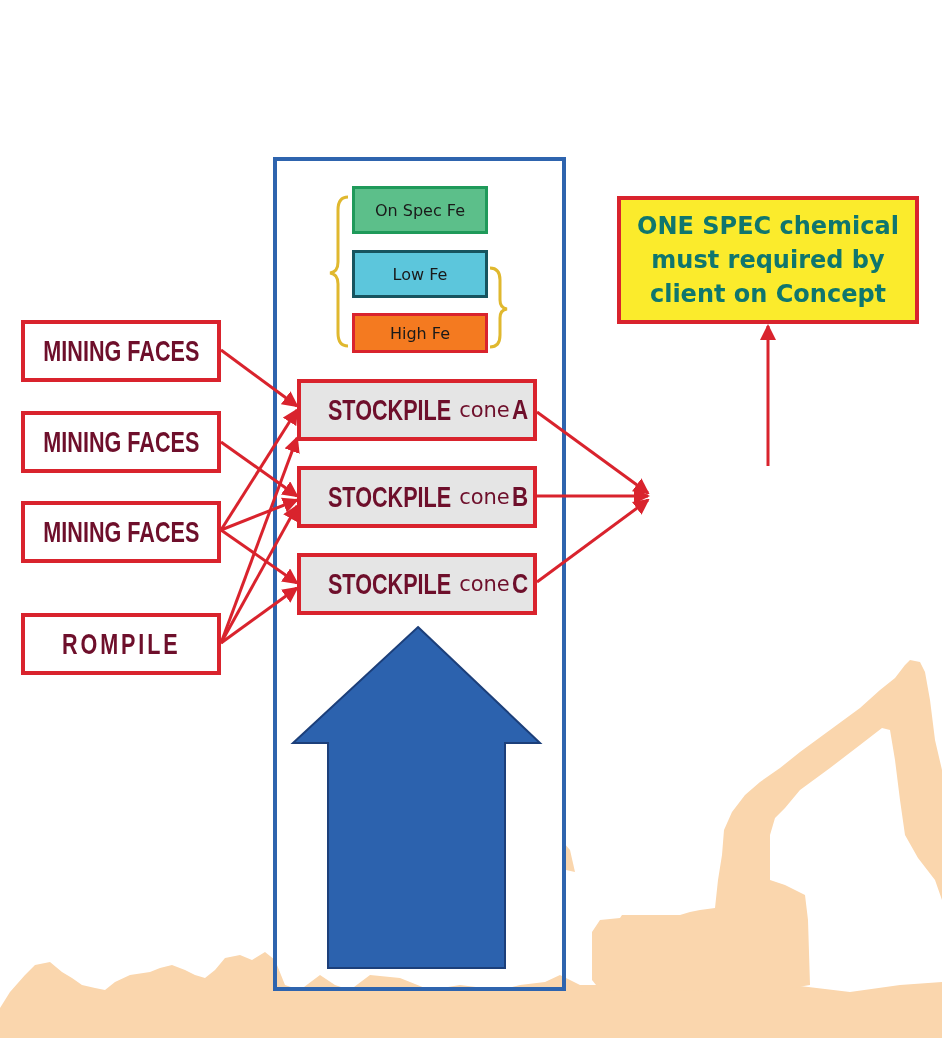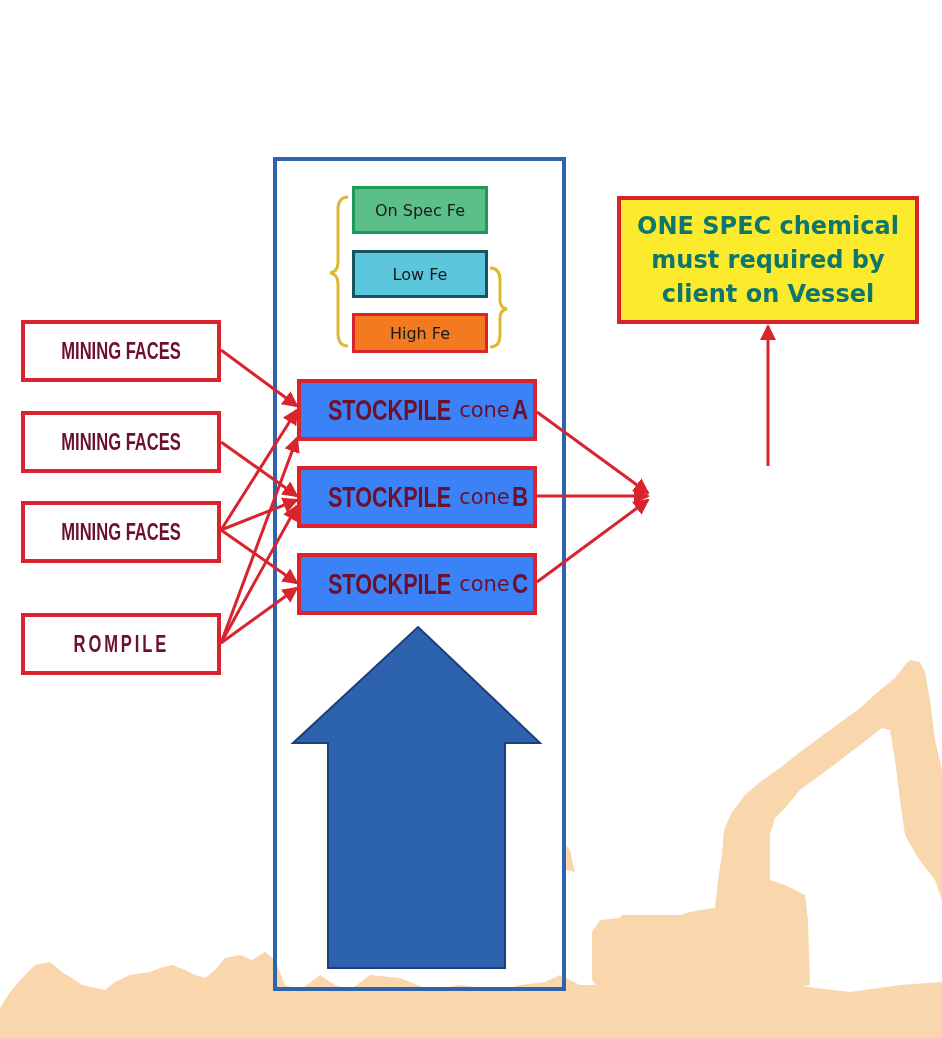--- a/index.html
+++ b/index.html
@@ -28,31 +28,31 @@
       display: flex; align-items: center; justify-content: center;
       text-align: center;
       white-space: nowrap;
     }
     .source-box {
       border: 4px solid #d9232d;
       background: #fff;
       color: #6e0f2b;
       font-family: "Liberation Sans", sans-serif;
       font-weight: bold;
-      font-size: 23px;
+      font-size: 30px;
       transform-origin: center;
       letter-spacing: 0px;
     }
     .source-box span.cond {
       display: inline-block;
       transform: scaleX(0.72);
     }
     .stock-box {
       border: 4px solid #d9232d;
-      background: #3b82f6;
+      background: #e5e5e5;
       color: #6e0f2b;
     }
     .stock-box .sp {
       font-family: "Liberation Sans", sans-serif;
       font-weight: bold; font-size: 30px;
       display: inline-block; transform: scaleX(0.72);
       margin-right: -22px;
     }
     .stock-box .cone {
       font-family: "DejaVu Sans", sans-serif;
@@ -190,16 +190,16 @@
   <div class="box stock-box" style="left:297px;top:553px;width:240px;height:62px;">
     <span class="sp">STOCKPILE</span>
     <span class="cone">cone</span>
     <span class="letter">C</span>
   </div>
 
 
   <div class="box spec-box" style="left:617px;top:196px;width:302px;height:128px;">
     <div>ONE SPEC chemical</div>
     <div>must required by</div>
-    <div>client on Vessel</div>
+    <div>client on Concept</div>
   </div>
 
 </div>
 
 </body></html>

